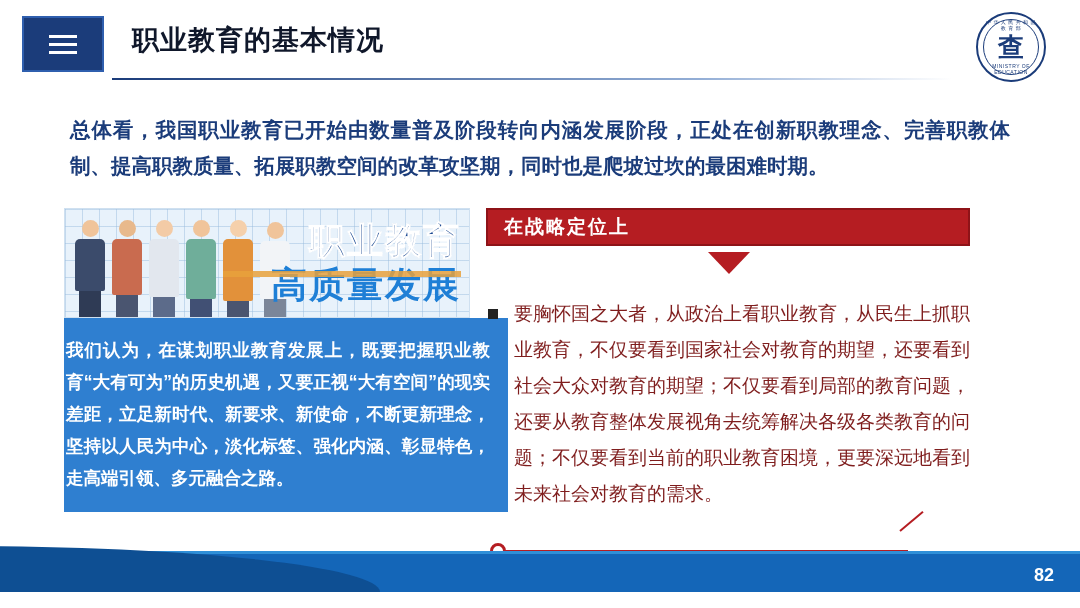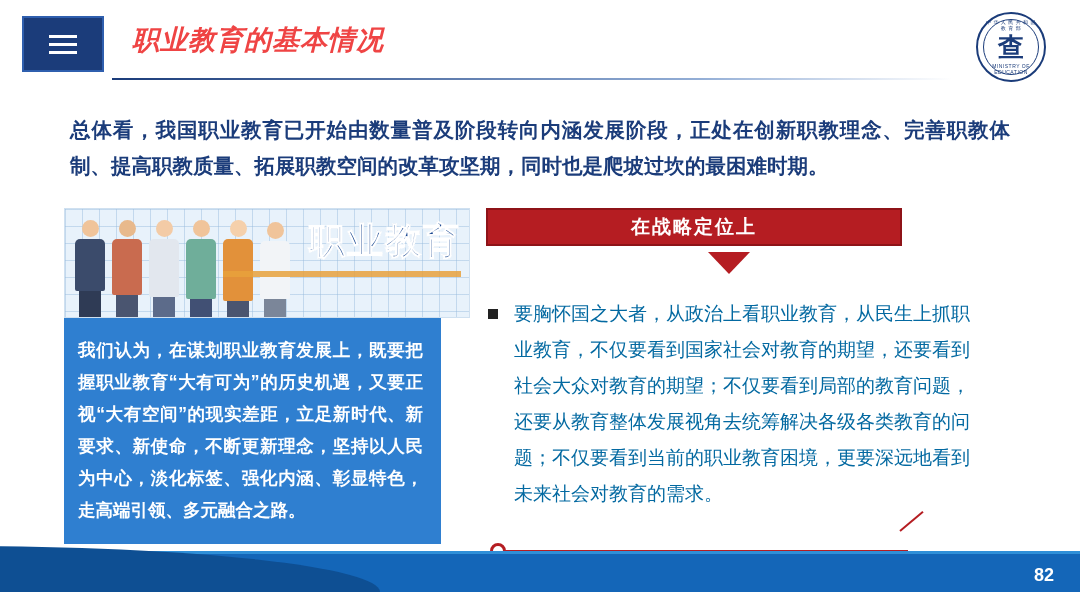--- a/index.html
+++ b/index.html
@@ -52,24 +52,23 @@
     width: 28px;
     height: 3px;
     background: #ffffff;
   }
   .header-title {
     position: absolute;
     left: 132px;
     top: 22px;
     font-size: 27px;
     font-weight: bold;
-    color: #ef4444;
+    color: #0f172a;
     letter-spacing: 1px;
     font-family: "Liberation Sans", sans-serif;
-    font-style: italic;
   }
   .header-rule {
     position: absolute;
     left: 112px;
     top: 78px;
     width: 840px;
     height: 2px;
     background: linear-gradient(to right, #1b3c7a, #93aed6 70%, #ffffff);
   }
 
@@ -204,49 +203,50 @@
     position: absolute;
     right: 8px;
     top: 62px;
     width: 238px;
     height: 6px;
     background: #e8a13c;
     opacity: 0.85;
   }
 
   .blue-box {
-    width: 377px;
+    width: 444px;
     background: #2f7fd0;
     color: #ffffff;
-    padding: 16px 18px 18px 14px;
+    padding: 16px 18px 18px 2px;
     box-sizing: border-box;
     font-size: 17.5px;
     line-height: 32px;
     font-weight: bold;
     text-align: justify;
     font-family: "Liberation Sans", sans-serif;
   }
 
   
   .right-col {
     position: absolute;
     left: 486px;
     top: 208px;
     width: 484px;
   }
   .banner {
     position: relative;
-    width: 416px;
+    width: 484px;
     height: 38px;
     background: #b51d22;
     border: 2px solid #8e1318;
     box-sizing: border-box;
     display: flex;
     align-items: center;
-    justify-content: center;
+    justify-content: flex-start;
+    padding-left: 16px;
   }
   .banner .banner-text {
     color: #ffffff;
     font-size: 19px;
     font-weight: bold;
     letter-spacing: 2px;
   }
   .arrow-wrap {
     position: relative;
     width: 484px;
@@ -261,21 +261,21 @@
     border-left: 21px solid transparent;
     border-right: 21px solid transparent;
     border-top: 22px solid #b51d22;
   }
   .bullet-block {
     position: relative;
     margin-top: 14px;
     padding-left: 28px;
     font-size: 19px;
     line-height: 36px;
-    color: #0369a1;
+    color: #7f1d1d;
     text-align: justify;
     font-family: "Liberation Sans", sans-serif;
   }
   .bullet-block .sq {
     position: absolute;
     left: 2px;
     top: 13px;
     width: 10px;
     height: 10px;
     background: #222;
@@ -403,20 +403,21 @@
           <div class="legs" style="height:16px;background:#4a5570"></div>
         </div>
         <div class="person">
           <div class="head" style="background:#f0c49a"></div>
           <div class="body" style="height:58px;background:#f2f4f7"></div>
           <div class="legs" style="height:18px;background:#7b8699"></div>
         </div>
       </div>
       <div class="title-zh">
         <div class="l1">职业教育</div>
+        <div class="l2">高质量发展</div>
       </div>
       <div class="accent-line"></div>
     </div>
 
     <div class="blue-box">我们认为，在谋划职业教育发展上，既要把握职业教育“大有可为”的历史机遇，又要正视“大有空间”的现实差距，立足新时代、新要求、新使命，不断更新理念，坚持以人民为中心，淡化标签、强化内涵、彰显特色，走高端引领、多元融合之路。</div>
   </div>
 
   <div class="right-col">
     <div class="banner">
       <span class="banner-text">在战略定位上</span>

